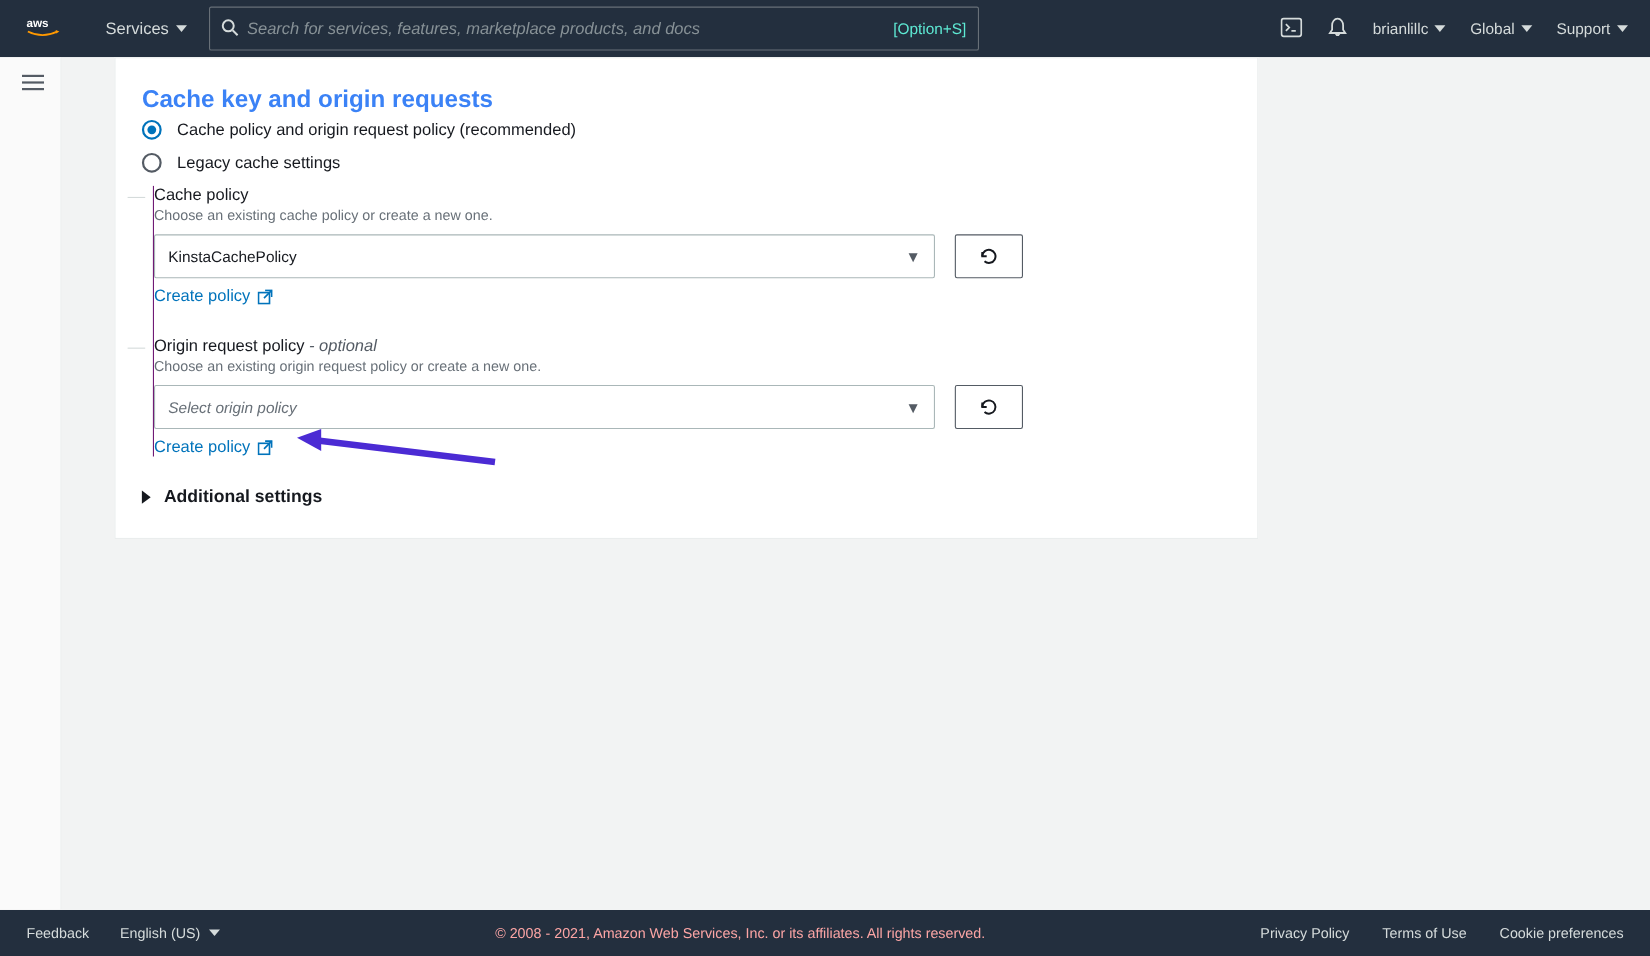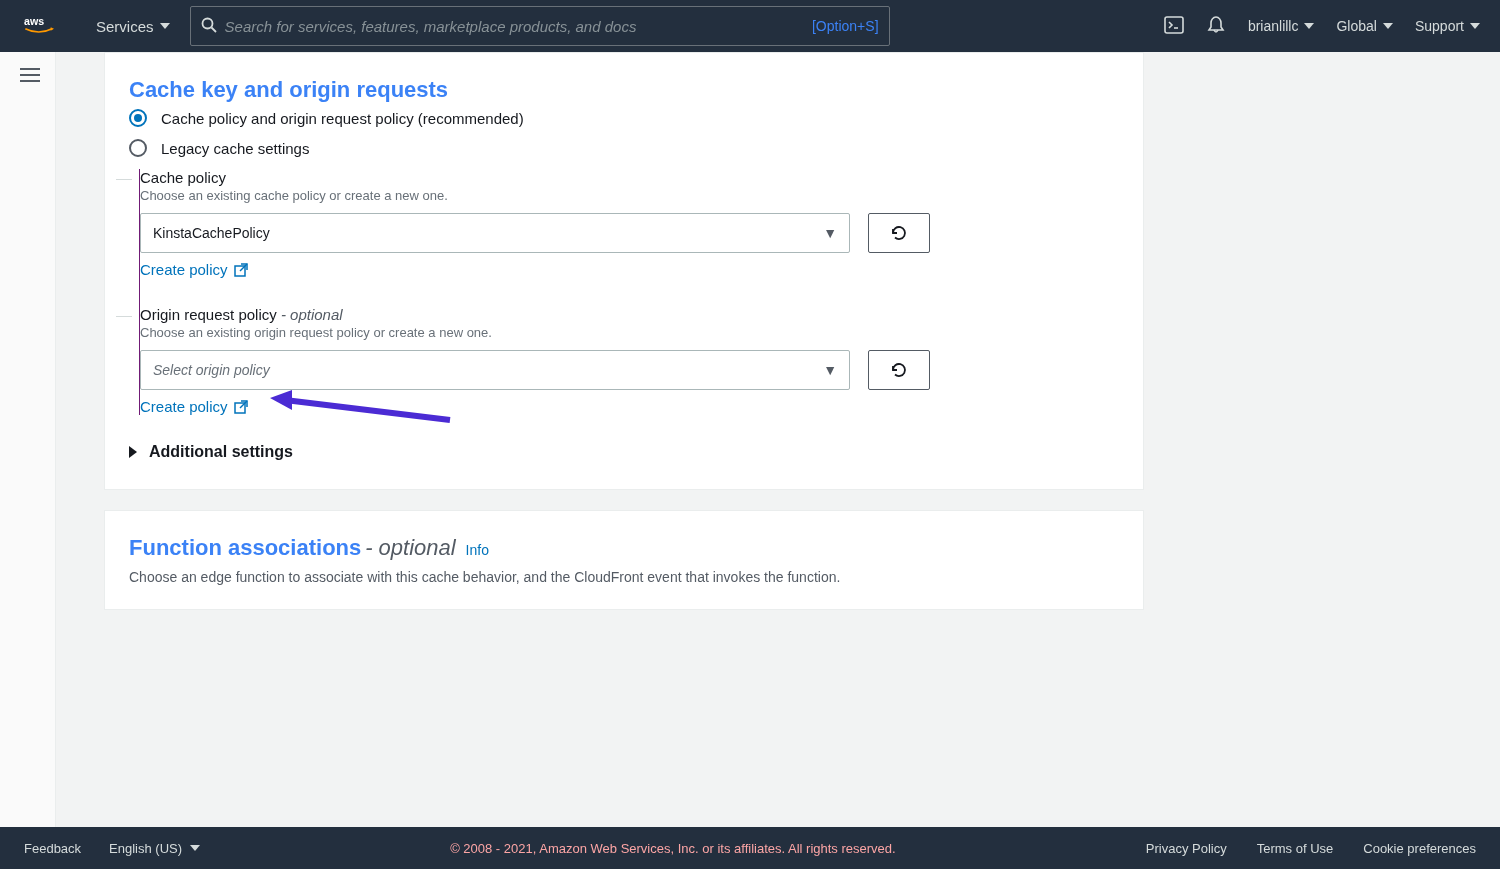--- a/index.html
+++ b/index.html
@@ -8,21 +8,21 @@
 
 .top-nav { background: #232f3e; height: 52px; display: flex; align-items: center; padding: 0 20px; color: #d5dbdb; }
 .aws-logo { display: flex; align-items: center; margin-right: 28px; }
 .aws-logo svg { height: 24px; }
 .services-btn { display: flex; align-items: center; color: #d5dbdb; cursor: pointer; font-size: 15px; margin-right: 20px; }
 .caret-down { width: 0; height: 0; border-left: 5px solid transparent; border-right: 5px solid transparent; border-top: 6px solid currentColor; margin-left: 6px; }
 .search-wrap { flex: 1; max-width: 700px; position: relative; border: 1px solid #687078; border-radius: 2px; display: flex; align-items: center; height: 40px; padding: 0 10px; }
 .search-icon { color: #d5dbdb; margin-right: 8px; }
 .search-input { flex: 1; background: transparent; border: none; outline: none; color: #d5dbdb; font-size: 15px; font-style: italic; }
 .search-input::placeholder { color: #879196; font-style: italic; }
-.search-shortcut { color: #3b82f6; font-size: 14px; }
+.search-shortcut { color: #5eead4; font-size: 14px; }
 .nav-right { margin-left: auto; display: flex; align-items: center; gap: 22px; }
 .nav-icon { color: #d5dbdb; cursor: pointer; }
 .nav-item { display: flex; align-items: center; color: #d5dbdb; cursor: pointer; font-size: 14px; }
 
 
 .side-toggle { position: absolute; left: 20px; top: 74px; cursor: pointer; }
 .hamburger { width: 20px; height: 2px; background: #545b64; position: relative; }
 .hamburger::before, .hamburger::after { content: ''; position: absolute; width: 20px; height: 2px; background: #545b64; left: 0; }
 .hamburger::before { top: -6px; }
 .hamburger::after { top: 6px; }
@@ -218,28 +218,20 @@
           </div>
         </div>
       </div>
 
       <div class="expander">
         <span class="tri"></span>
         <span class="expander-label">Additional settings</span>
       </div>
     </div>
 
-    <div class="panel2">
-      <div>
-        <h2 style="display:inline">Function associations</h2>
-        <span class="optional-h"> - optional</span>
-        <span class="info-link">Info</span>
-      </div>
-      <div class="panel2-desc">Choose an edge function to associate with this cache behavior, and the CloudFront event that invokes the function.</div>
-    </div>
   </div>
 </div>
 
 <div class="footer">
   <div class="footer-left">
     <a>Feedback</a>
     <div class="footer-lang">
       <span>English (US)</span>
       <span class="caret-down" style="margin-left:8px"></span>
     </div>

